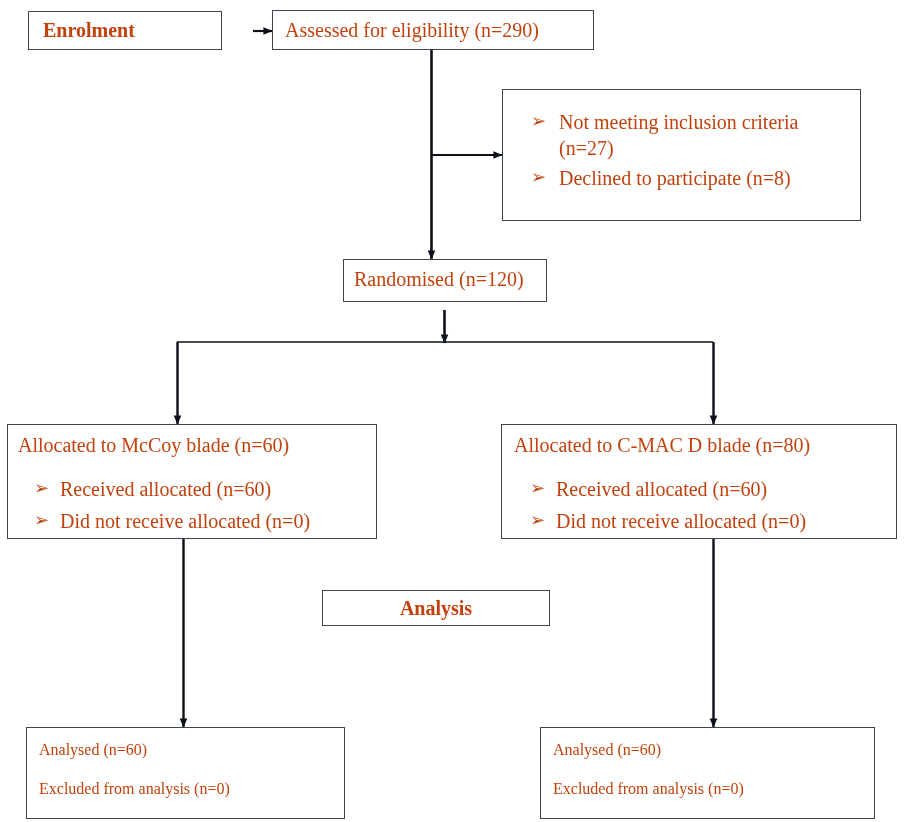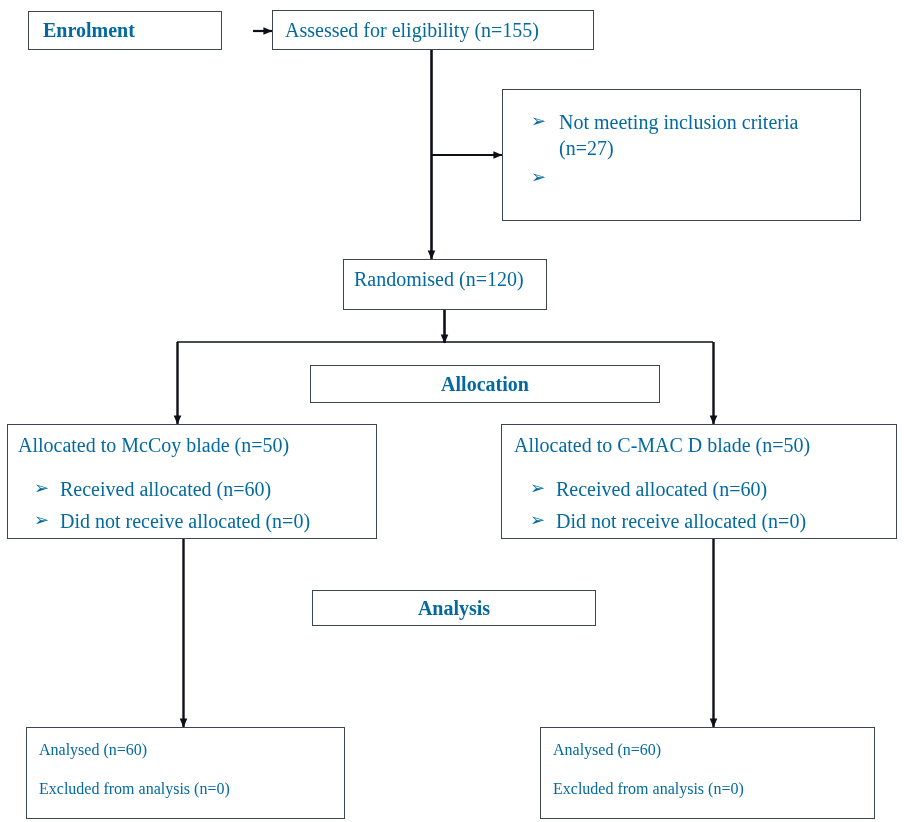--- a/index.html
+++ b/index.html
@@ -7,21 +7,21 @@
     padding: 0;
     background: #ffffff;
   }
   #canvas {
     position: relative;
     width: 904px;
     height: 822px;
     background: #ffffff;
     overflow: hidden;
     font-family: "Liberation Serif", "DejaVu Serif", serif;
-    color: #0369a1;
+    color: #c2410c;
   }
   #connectors {
     position: absolute;
     left: 0;
     top: 0;
     width: 904px;
     height: 822px;
     pointer-events: none;
   }
   .box {
@@ -48,29 +48,29 @@
   }
   #assessed-box {
     left: 272px; top: 10px; width: 322px; height: 40px;
     display: flex; align-items: center; padding-left: 12px;
   }
   #excluded-box {
     left: 502px; top: 89px; width: 359px; height: 132px;
     padding: 9px 10px 0 12px;
   }
   #randomised-box {
-    left: 343px; top: 259px; width: 204px; height: 51px;
+    left: 343px; top: 259px; width: 204px; height: 43px;
     padding: 7px 0 0 10px;
   }
   #allocation-bar {
     left: 310px; top: 365px; width: 350px; height: 38px;
     display: flex; align-items: center; justify-content: center;
   }
   #analysis-bar {
-    left: 312px; top: 590px; width: 284px; height: 36px;
+    left: 322px; top: 590px; width: 228px; height: 36px;
     display: flex; align-items: center; justify-content: center;
   }
   #alloc-left-box {
     left: 7px; top: 424px; width: 370px; height: 115px;
     padding: 8px 8px 0 10px;
   }
   #alloc-right-box {
     left: 501px; top: 424px; width: 396px; height: 115px;
     padding: 8px 8px 0 12px;
   }
@@ -143,59 +143,57 @@
     <line x1="183.5" y1="539" x2="183.5" y2="727" stroke="#0d1117" stroke-width="2.4" marker-end="url(#arrow)"></line>
 
     <line x1="713.5" y1="539" x2="713.5" y2="727" stroke="#0d1117" stroke-width="2.4" marker-end="url(#arrow)"></line>
   </svg>
 
   <div class="box" id="enrolment-box">
     <span class="title-line" style="font-weight:bold;">Enrolment</span>
   </div>
 
   <div class="box" id="assessed-box">
-    <span class="title-line">Assessed for eligibility (n=155)</span>
+    <span class="title-line">Assessed for eligibility (n=290)</span>
   </div>
 
   <div class="box" id="excluded-box">
     <ul class="bullets">
       <li>
         <span class="bullet-glyph">➢</span>
         <span>Not meeting inclusion criteria (n=27)</span>
       </li>
       <li>
         <span class="bullet-glyph">➢</span>
+        <span>Declined to participate (n=8)</span>
       </li>
     </ul>
   </div>
 
   <div class="box" id="randomised-box">
     <span class="title-line">Randomised (n=120)</span>
   </div>
 
-  <div class="box" id="allocation-bar">
-    <span class="bold-center">Allocation</span>
-  </div>
 
   <div class="box" id="alloc-left-box">
-    <div class="title-line">Allocated to McCoy blade (n=50)</div>
+    <div class="title-line">Allocated to McCoy blade (n=60)</div>
     <ul class="bullets">
       <li>
         <span class="bullet-glyph">➢</span>
         <span>Received allocated (n=60)</span>
       </li>
       <li>
         <span class="bullet-glyph">➢</span>
         <span>Did not receive allocated (n=0)</span>
       </li>
     </ul>
   </div>
 
   <div class="box" id="alloc-right-box">
-    <div class="title-line">Allocated to C-MAC D blade (n=50)</div>
+    <div class="title-line">Allocated to C-MAC D blade (n=80)</div>
     <ul class="bullets">
       <li>
         <span class="bullet-glyph">➢</span>
         <span>Received allocated (n=60)</span>
       </li>
       <li>
         <span class="bullet-glyph">➢</span>
         <span>Did not receive allocated (n=0)</span>
       </li>
     </ul>

